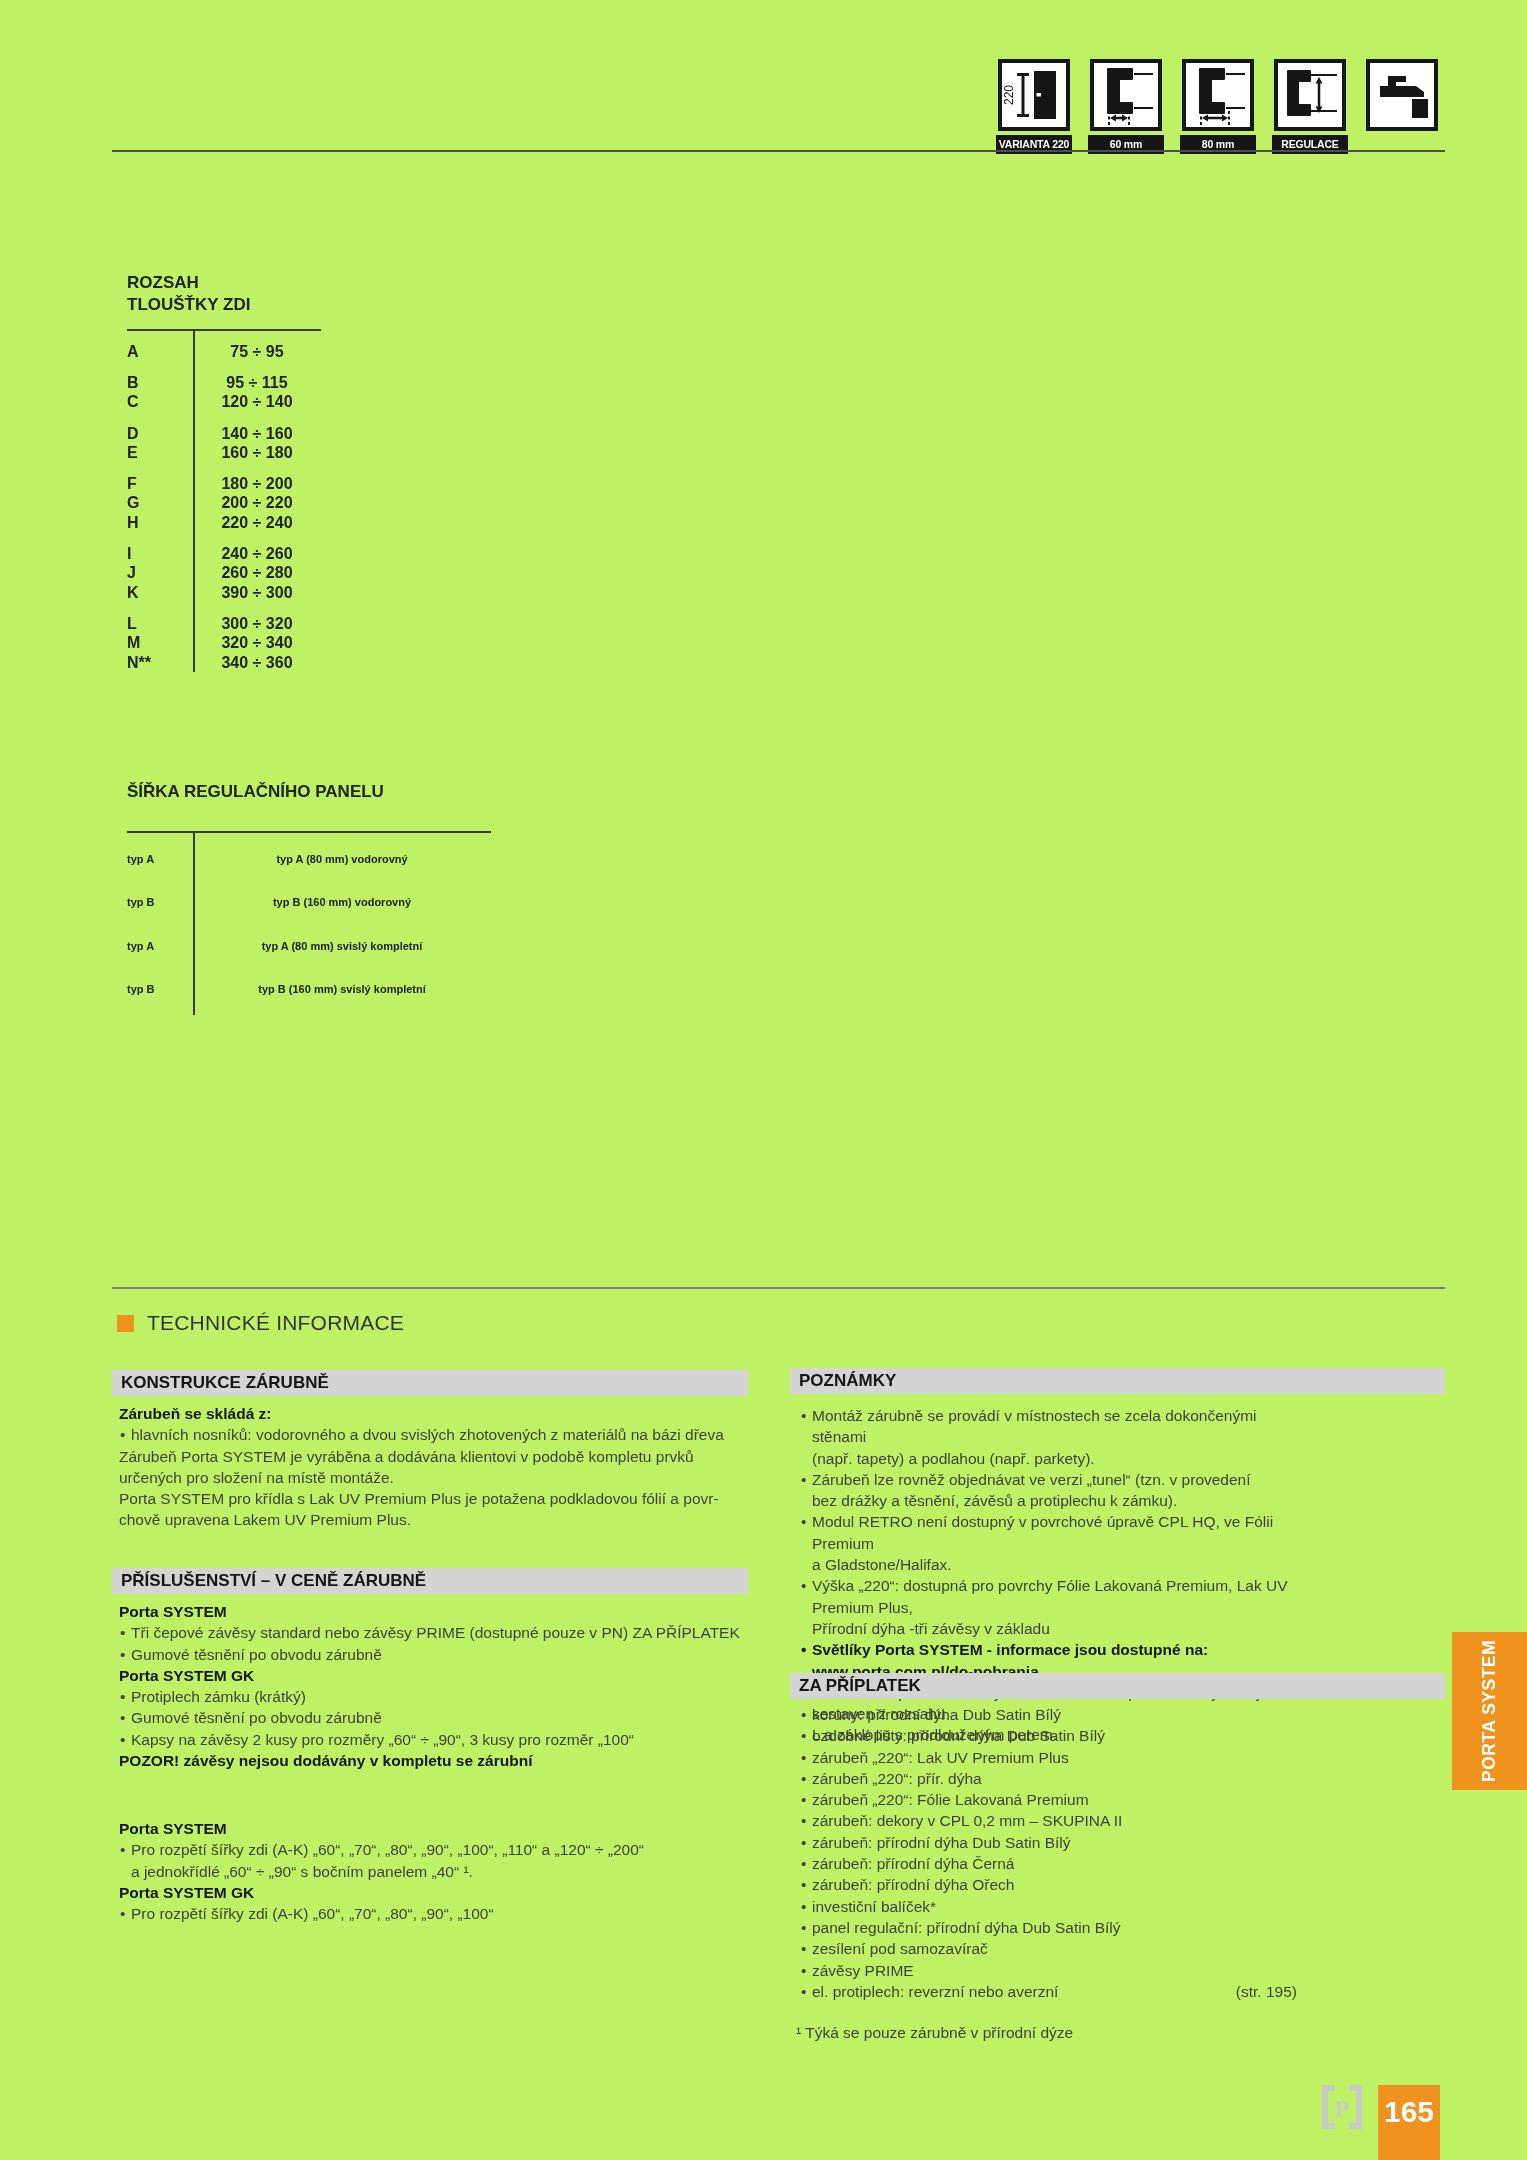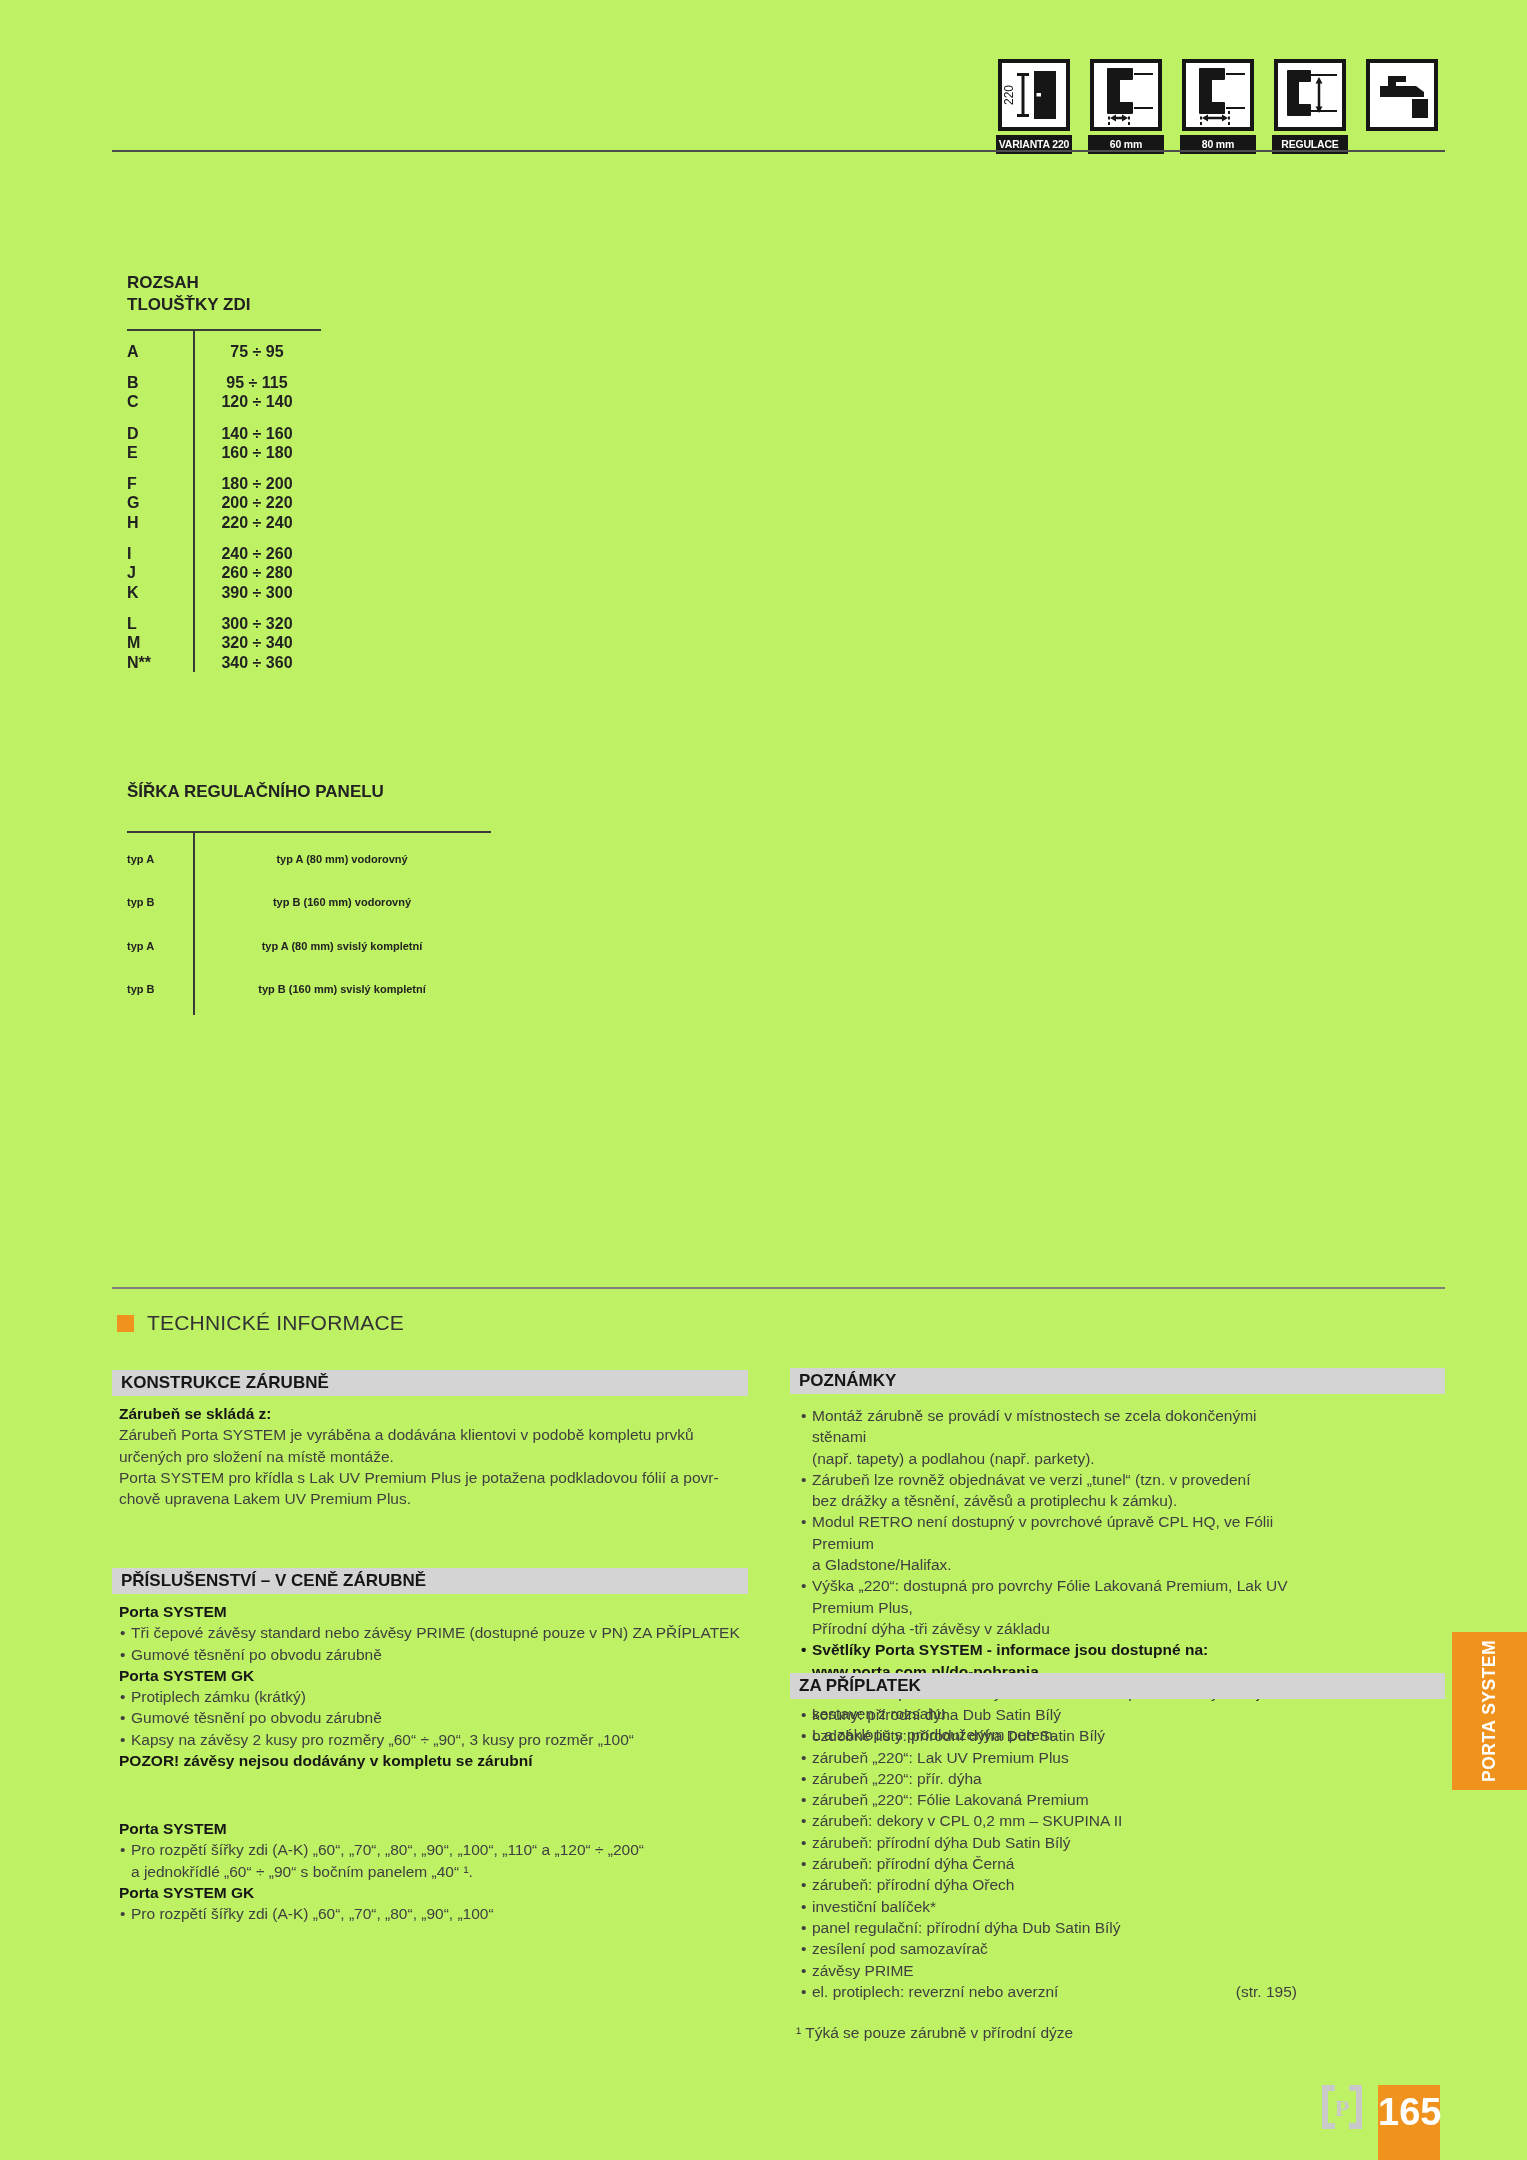--- a/index.html
+++ b/index.html
@@ -70,21 +70,21 @@
 
   
   .side-tab{position:absolute;left:1452px;top:1632px;width:75px;height:158px;background:#F0931E;
             color:#fff;font-weight:bold;font-size:17.5px;letter-spacing:0.5px;
             writing-mode:vertical-rl;transform:rotate(180deg);
             display:flex;align-items:center;justify-content:center;}
 
   
   .plogo{position:absolute;left:1322px;top:2085px;width:40px;height:44px;}
   .pagenum{position:absolute;left:1378px;top:2085px;width:62px;height:75px;background:#F0931E;
-           color:#fff;font-weight:bold;font-size:38px;text-align:center;line-height:54px;}
+           color:#fff;font-weight:bold;font-size:30px;text-align:center;line-height:54px;}
 </style>
 </head>
 <body>
 
 <div class="page">
 
   <div class="icon-bar">
     <div class="icon-cell">
       <div class="icon-box">
         <svg viewBox="0 0 64 64">
@@ -271,20 +271,24 @@
   <div class="hbar bar-konstrukce">
     <span class="hb">KONSTRUKCE ZÁRUBNĚ</span><span class="hn"></span>
   </div>
   <div class="tblock blk-konstrukce">
 
       <div class="line b">
         <span class="lt">Zárubeň se skládá z:</span>
         <span class="lr"></span>
       </div>
 
+      <div class="line li">
+        <span class="lt">hlavních nosníků: vodorovného a dvou svislých zhotovených z materiálů na bázi dřeva</span>
+        <span class="lr"></span>
+      </div>
 
 
       <div class="line">
         <span class="lt">Zárubeň Porta SYSTEM je vyráběna a dodávána klientovi v podobě kompletu prvků</span>
         <span class="lr"></span>
       </div>
 
       <div class="line">
         <span class="lt">určených pro složení na místě montáže.</span>
         <span class="lr"></span>

